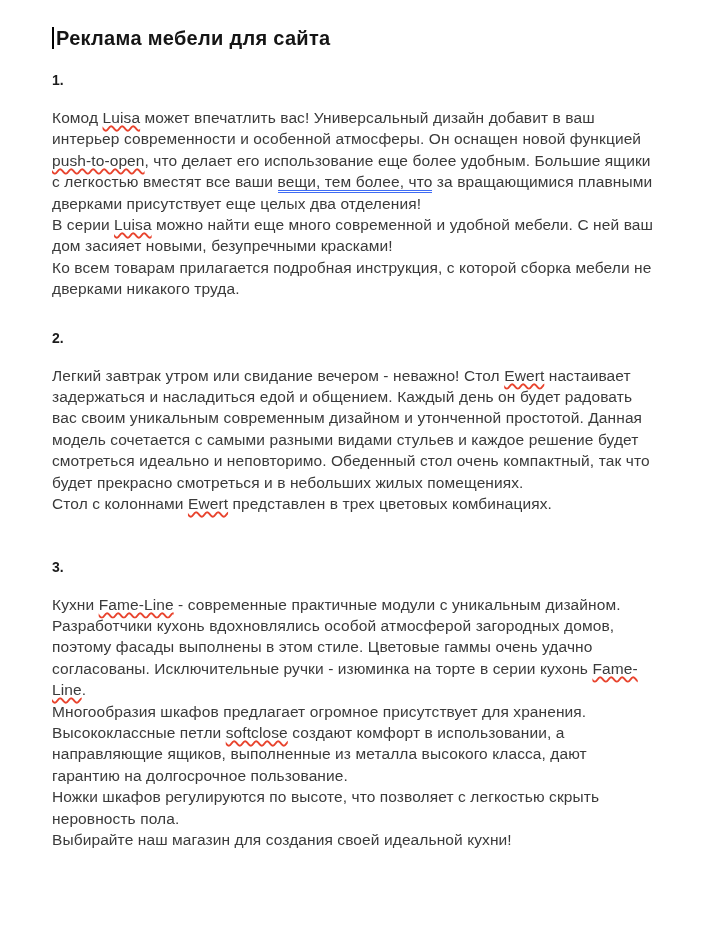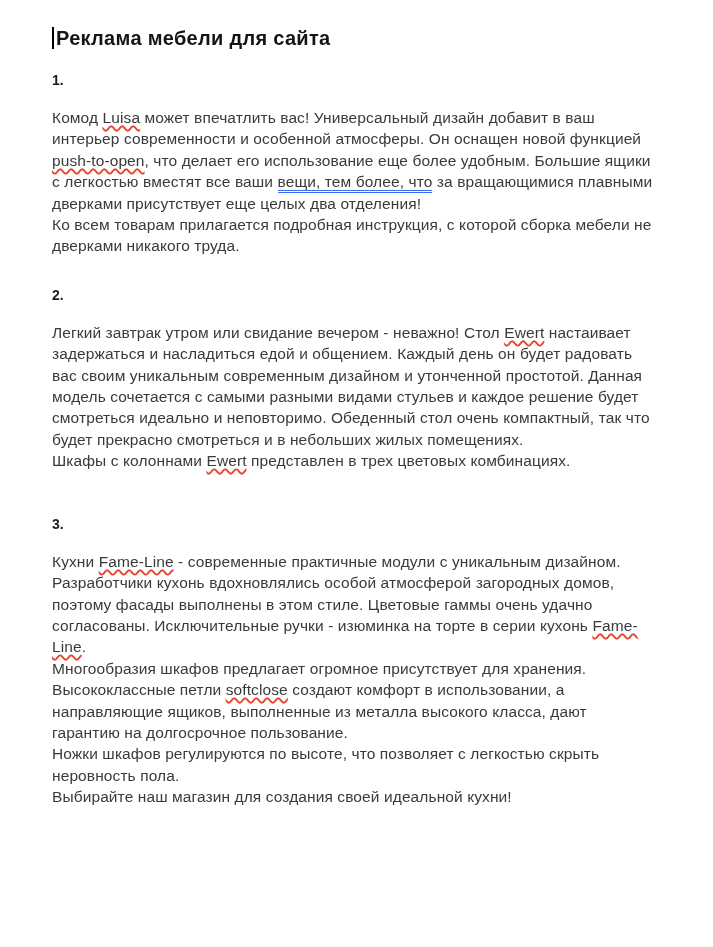--- a/index.html
+++ b/index.html
@@ -70,28 +70,29 @@
 <body>
 
 <div class="page">
 
   <h1 class="title"><span class="cursor"></span><span>Реклама мебели для сайта</span></h1>
 
   <h2 class="num n1">1.</h2>
 
   <p class="para"><span>Комод </span><span class="spell">Luisa</span><span> может впечатлить вас! Универсальный дизайн добавит в ваш интерьер современности и особенной атмосферы. Он оснащен новой функцией </span><span class="spell">push-to-open</span><span>, что делает его использование еще более удобным. Большие ящики с легкостью вместят все ваши </span><span class="grammar">вещи, тем более, что</span><span> за вращающимися плавными дверками присутствует еще целых два отделения!</span></p>
 
+  <p class="para"><span>В серии </span><span class="spell">Luisa</span><span> можно найти еще много современной и удобной мебели. С ней ваш дом засияет новыми, безупречными красками!</span></p>
 
   <p class="para"><span>Ко всем товарам прилагается подробная инструкция, с которой сборка мебели не дверками никакого труда.</span></p>
 
   <h2 class="num n2">2.</h2>
 
   <p class="para"><span>Легкий завтрак утром или свидание вечером - неважно! Стол </span><span class="spell">Ewert</span><span> настаивает задержаться и насладиться едой и общением. Каждый день он будет радовать вас своим уникальным современным дизайном и утонченной простотой. Данная модель сочетается с самыми разными видами стульев и каждое решение будет смотреться идеально и неповторимо. Обеденный стол очень компактный, так что будет прекрасно смотреться и в небольших жилых помещениях.</span></p>
 
-  <p class="para"><span>Шкафы с колоннами </span><span class="spell">Ewert</span><span> представлен в трех цветовых комбинациях.</span></p>
+  <p class="para"><span>Стол с колоннами </span><span class="spell">Ewert</span><span> представлен в трех цветовых комбинациях.</span></p>
 
 
   <h2 class="num n3">3.</h2>
 
   <p class="para"><span>Кухни </span><span class="spell">Fame-Line</span><span> - современные практичные модули с уникальным дизайном. Разработчики кухонь вдохновлялись особой атмосферой загородных домов, поэтому фасады выполнены в этом стиле. Цветовые гаммы очень удачно согласованы. Исключительные ручки - изюминка на торте в серии кухонь </span><span class="spell">Fame-Line</span><span>.</span></p>
 
   <p class="para"><span>Многообразия шкафов предлагает огромное присутствует для хранения. Высококлассные петли </span><span class="spell">softclose</span><span> создают комфорт в использовании, а направляющие ящиков, выполненные из металла высокого класса, дают гарантию на долгосрочное пользование.</span></p>
 
   <p class="para"><span>Ножки шкафов регулируются по высоте, что позволяет с легкостью скрыть неровность пола.</span></p>
 

